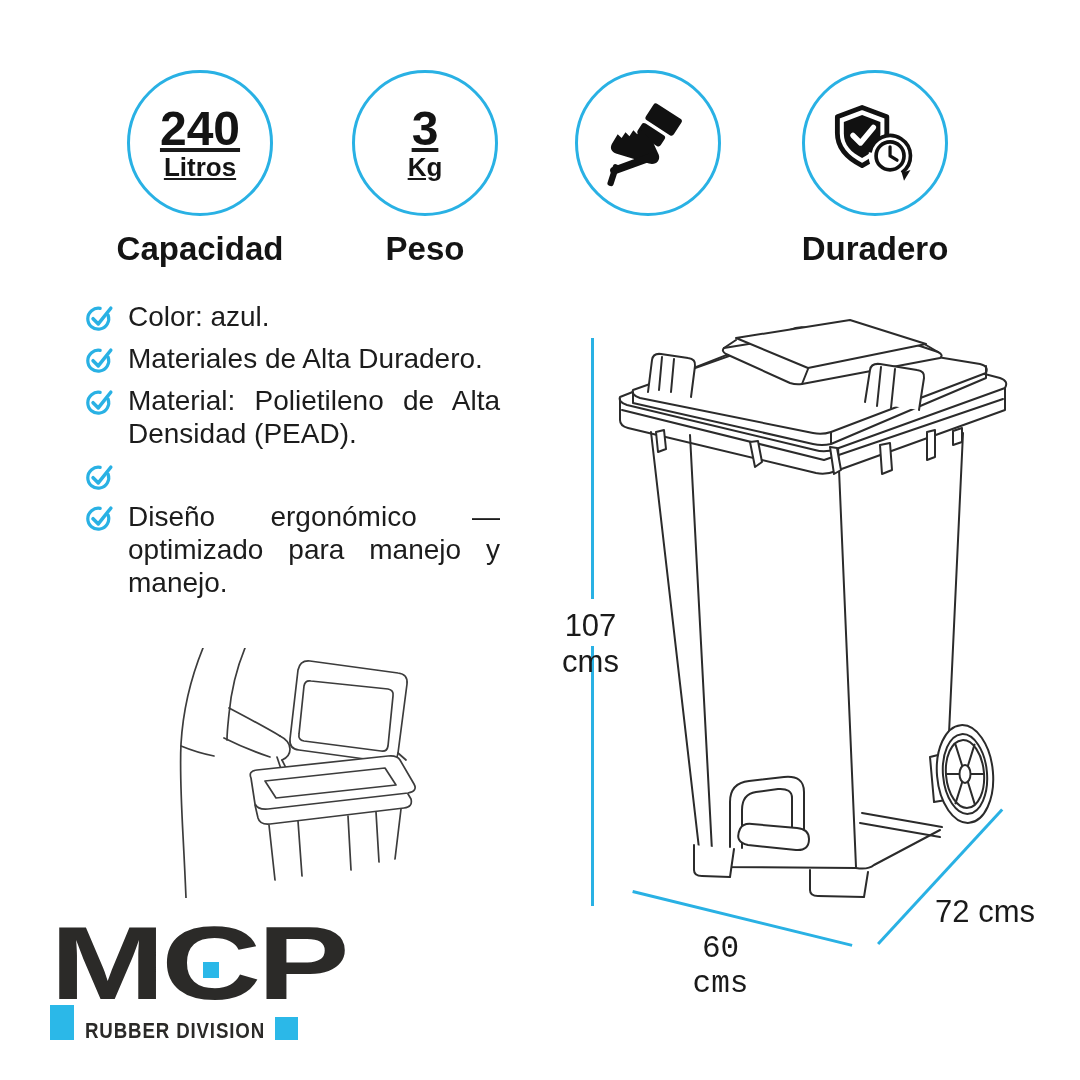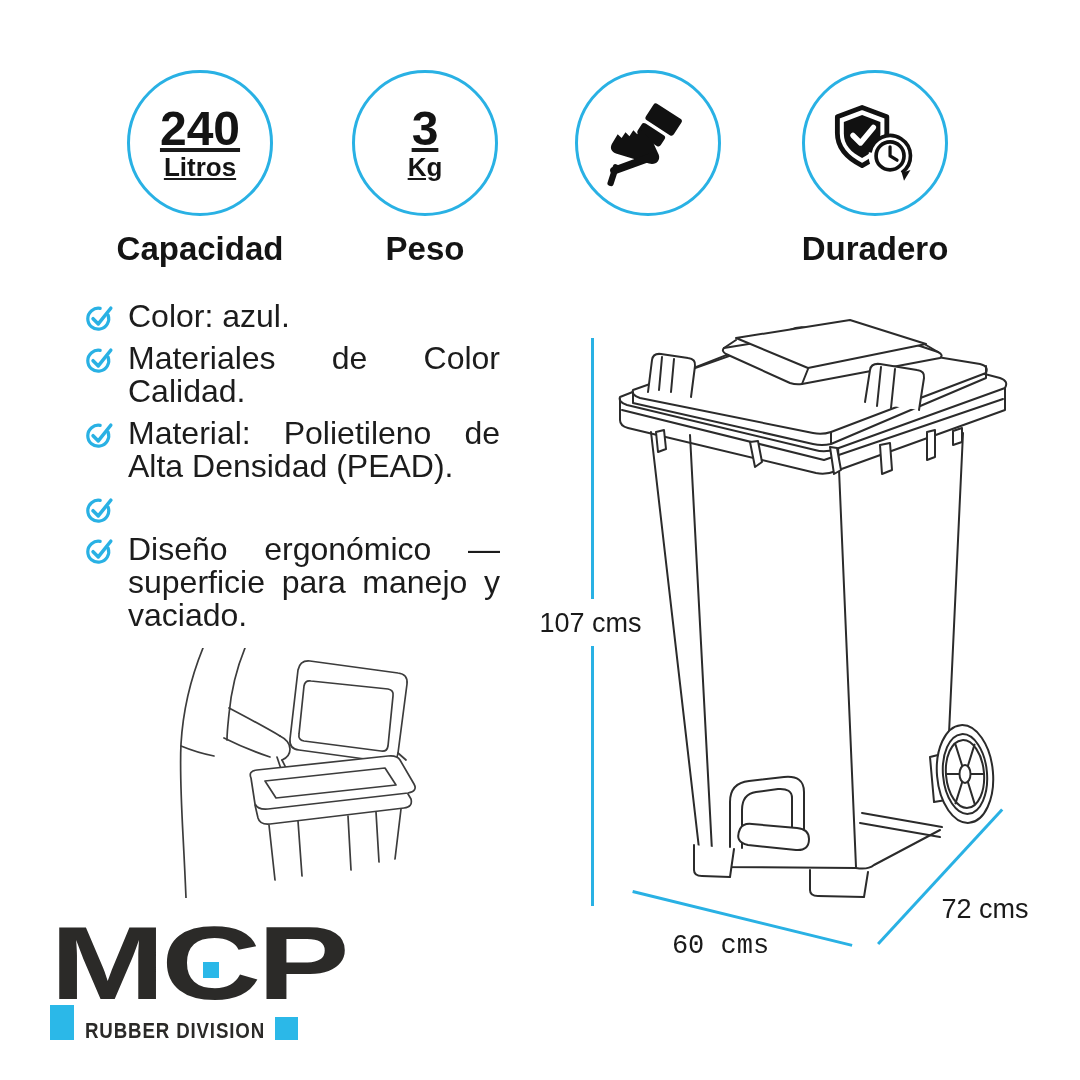--- a/index.html
+++ b/index.html
@@ -9,24 +9,24 @@
   .feature{position:absolute;width:200px;text-align:center;}
   .circle{width:140px;height:140px;border:3px solid #29b1e4;border-radius:50%;
           margin:0 auto;display:flex;flex-direction:column;align-items:center;justify-content:center;background:#fff;text-decoration:underline;}
   .circle .big{font-size:48px;font-weight:bold;color:#141414;line-height:1.02;}
   .circle .unit{font-size:26px;font-weight:bold;color:#141414;line-height:1.05;}
   .feature .cap{margin-top:14px;font-size:33px;font-weight:bold;color:#141414;}
   
   .checklist{position:absolute;left:85px;top:300px;width:420px;list-style:none;margin:0;padding:0;}
   .checklist li{display:flex;align-items:flex-start;margin-bottom:9px;}
   .checklist .ck{flex:0 0 29px;width:29px;height:29px;margin-top:3px;margin-right:14px;}
-  .checklist .txt{width:372px;font-size:32px;line-height:33px;color:#1c1c1c;text-align:justify;}
+  .checklist .txt{width:372px;font-size:28px;line-height:33px;color:#1c1c1c;text-align:justify;}
   
   .dline{position:absolute;background:#29b1e4;}
-  .dlabel{position:absolute;font-size:27px;color:#1a1a1a;text-align:center;}
+  .dlabel{position:absolute;font-size:31px;color:#1a1a1a;text-align:center;}
   
   .logo{position:absolute;left:50px;top:925px;width:330px;height:135px;}
   .logo .sq{position:absolute;background:#2bb8e8;}
   .logo .word{position:absolute;left:0;top:-14px;font-size:104px;font-weight:bold;color:#2b2a28;
               letter-spacing:-3px;line-height:1;transform:scaleX(1.33);transform-origin:left top;white-space:nowrap;}
   .logo .div{position:absolute;left:35px;top:93px;font-size:22px;font-weight:bold;color:#2b2a28;
              letter-spacing:1px;transform:scaleX(0.85);transform-origin:left top;white-space:nowrap;}
   svg{display:block;}
   .art{position:absolute;}
 </style>
@@ -87,41 +87,41 @@
         <path d="M18.8 6.7 A13 13 0 1 0 28.7 15.1" fill="none" stroke="#29b1e4" stroke-width="4" stroke-linecap="round"></path>
         <path d="M10 19.5 L16.5 26 L32 6.5" fill="none" stroke="#29b1e4" stroke-width="4.4" stroke-linecap="round" stroke-linejoin="round"></path>
       </svg>
       <span class="txt">Color: azul.</span>
     </li>
     <li>
       <svg class="ck" viewBox="0 0 36 36">
         <path d="M18.8 6.7 A13 13 0 1 0 28.7 15.1" fill="none" stroke="#29b1e4" stroke-width="4" stroke-linecap="round"></path>
         <path d="M10 19.5 L16.5 26 L32 6.5" fill="none" stroke="#29b1e4" stroke-width="4.4" stroke-linecap="round" stroke-linejoin="round"></path>
       </svg>
-      <span class="txt">Materiales de Color Calidad.</span>
+      <span class="txt">Materiales de Alta Duradero.</span>
     </li>
     <li>
       <svg class="ck" viewBox="0 0 36 36">
         <path d="M18.8 6.7 A13 13 0 1 0 28.7 15.1" fill="none" stroke="#29b1e4" stroke-width="4" stroke-linecap="round"></path>
         <path d="M10 19.5 L16.5 26 L32 6.5" fill="none" stroke="#29b1e4" stroke-width="4.4" stroke-linecap="round" stroke-linejoin="round"></path>
       </svg>
       <span class="txt">Material: Polietileno de Alta Densidad (PEAD).</span>
     </li>
     <li>
       <svg class="ck" viewBox="0 0 36 36">
         <path d="M18.8 6.7 A13 13 0 1 0 28.7 15.1" fill="none" stroke="#29b1e4" stroke-width="4" stroke-linecap="round"></path>
         <path d="M10 19.5 L16.5 26 L32 6.5" fill="none" stroke="#29b1e4" stroke-width="4.4" stroke-linecap="round" stroke-linejoin="round"></path>
       </svg>
     </li>
     <li>
       <svg class="ck" viewBox="0 0 36 36">
         <path d="M18.8 6.7 A13 13 0 1 0 28.7 15.1" fill="none" stroke="#29b1e4" stroke-width="4" stroke-linecap="round"></path>
         <path d="M10 19.5 L16.5 26 L32 6.5" fill="none" stroke="#29b1e4" stroke-width="4.4" stroke-linecap="round" stroke-linejoin="round"></path>
       </svg>
-      <span class="txt">Diseño ergonómico — superficie para manejo y vaciado.</span>
+      <span class="txt">Diseño ergonómico — optimizado para manejo y manejo.</span>
     </li>
   </ul>
 
   <svg class="art" style="left:148px;top:648px;" width="290" height="250" viewBox="0 0 290 250">
     <g stroke="#3c3c3c" stroke-width="1.7" fill="none" stroke-linecap="round" stroke-linejoin="round">
       <path d="M55,0 C42,32 35,62 33,96 C31,136 35,176 38,250"></path>
       <path d="M97,0 C88,22 83,44 81,66 C80,76 79,84 79,92"></path>
       <path d="M81,60 C100,70 117,79 132,88"></path>
       <path d="M76,90 C96,100 110,105 122,109"></path>
       <path d="M33,98 C45,103 56,106 66,108"></path>

